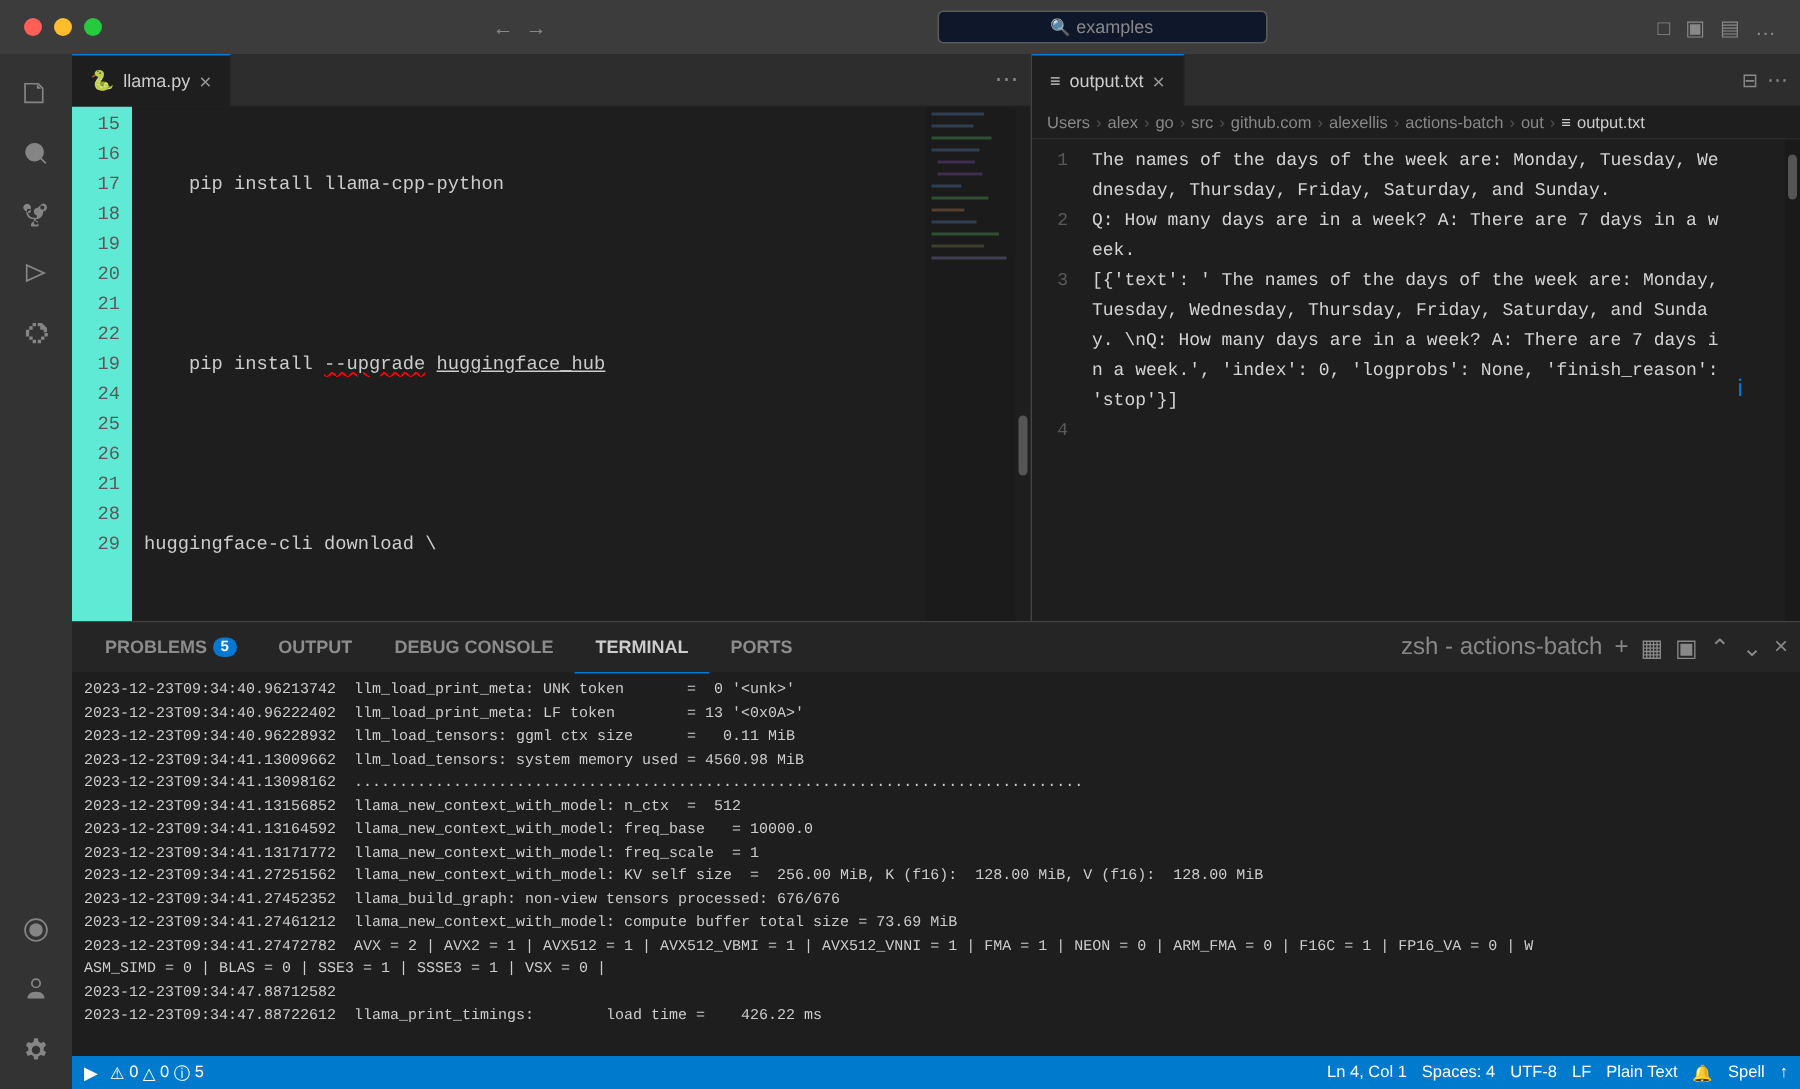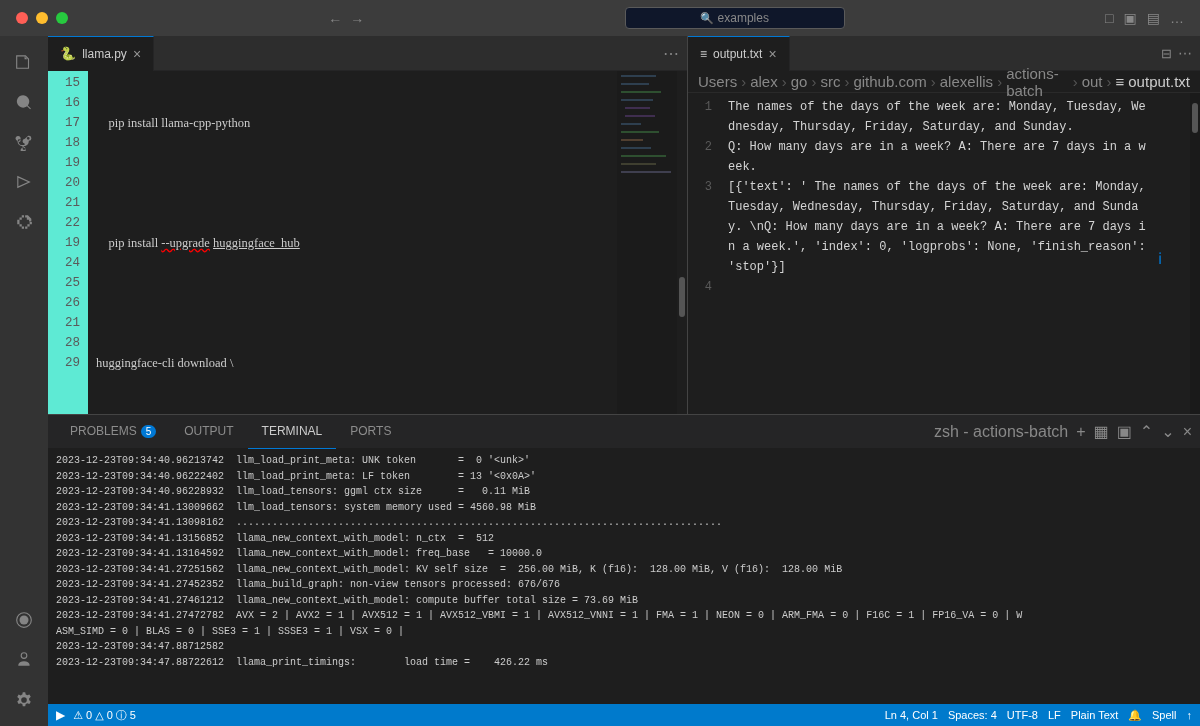--- a/index.html
+++ b/index.html
@@ -170,21 +170,21 @@
     }
 
     
     .breadcrumb {
       height: 22px;
       background: #1e1e1e;
       padding: 0 10px;
       display: flex;
       align-items: center;
       gap: 4px;
-      font-size: 15px;
+      font-size: 11px;
       color: #888;
       border-bottom: 1px solid #2a2a2a;
     }
     .breadcrumb span { color: #888; }
     .breadcrumb .sep { color: #555; }
     .breadcrumb .current { color: #ccc; }
 
     
     .code-editor {
       flex: 1;
@@ -210,21 +210,20 @@
     }
     .code-content {
       flex: 1;
       padding: 2px 0 2px 8px;
       overflow: hidden;
       white-space: pre;
     }
     .code-line {
       height: 20px;
       line-height: 20px;
-      font-family: Liberation Serif, serif;
     }
     .underline { text-decoration: underline; }
     .red-underline { text-decoration: underline wavy red; }
 
     
     .minimap {
       width: 60px;
       background: #1a1a1a;
       overflow: hidden;
       opacity: 0.7;
@@ -282,20 +281,21 @@
     }
     .panel-tab {
       padding: 0 14px;
       height: 34px;
       display: flex;
       align-items: center;
       font-size: 12px;
       color: #8c8c8c;
       cursor: pointer;
       border-bottom: 1px solid transparent;
+      font-weight: bold;
     }
     .panel-tab.active {
       color: #cccccc;
       border-bottom: 1px solid #0078d4;
     }
     .panel-tab .badge {
       background: #0078d4;
       color: white;
       border-radius: 10px;
       font-size: 10px;
@@ -581,20 +581,23 @@
     <div class="terminal-panel">
 
       <div class="panel-tabs">
         <div class="panel-tab">
           <span>PROBLEMS</span>
           <span class="badge">5</span>
         </div>
         <div class="panel-tab">
           <span>OUTPUT</span>
         </div>
+        <div class="panel-tab">
+          <span>DEBUG CONSOLE</span>
+        </div>
         <div class="panel-tab active">
           <span>TERMINAL</span>
         </div>
         <div class="panel-tab">
           <span>PORTS</span>
         </div>
         <div class="panel-right">
           <span>zsh - actions-batch</span>
           <span>+</span>
           <span>▦</span>
@@ -606,20 +609,21 @@
       </div>
 
       <div class="terminal-content">
         <div class="term-line">2023-12-23T09:34:40.96213742  llm_load_print_meta: UNK token       =  0 '&lt;unk&gt;'</div>
         <div class="term-line">2023-12-23T09:34:40.96222402  llm_load_print_meta: LF token        = 13 '&lt;0x0A&gt;'</div>
         <div class="term-line">2023-12-23T09:34:40.96228932  llm_load_tensors: ggml ctx size      =   0.11 MiB</div>
         <div class="term-line">2023-12-23T09:34:41.13009662  llm_load_tensors: system memory used = 4560.98 MiB</div>
         <div class="term-line">2023-12-23T09:34:41.13098162  .................................................................................</div>
         <div class="term-line">2023-12-23T09:34:41.13156852  llama_new_context_with_model: n_ctx  =  512</div>
         <div class="term-line">2023-12-23T09:34:41.13164592  llama_new_context_with_model: freq_base   = 10000.0</div>
+        <div class="term-line">2023-12-23T09:34:41.13171772  llama_new_context_with_model: freq_scale  = 1</div>
         <div class="term-line">2023-12-23T09:34:41.27251562  llama_new_context_with_model: KV self size  =  256.00 MiB, K (f16):  128.00 MiB, V (f16):  128.00 MiB</div>
         <div class="term-line">2023-12-23T09:34:41.27452352  llama_build_graph: non-view tensors processed: 676/676</div>
         <div class="term-line">2023-12-23T09:34:41.27461212  llama_new_context_with_model: compute buffer total size = 73.69 MiB</div>
         <div class="term-line">2023-12-23T09:34:41.27472782  AVX = 2 | AVX2 = 1 | AVX512 = 1 | AVX512_VBMI = 1 | AVX512_VNNI = 1 | FMA = 1 | NEON = 0 | ARM_FMA = 0 | F16C = 1 | FP16_VA = 0 | W</div>
         <div class="term-line">ASM_SIMD = 0 | BLAS = 0 | SSE3 = 1 | SSSE3 = 1 | VSX = 0 |</div>
         <div class="term-line">2023-12-23T09:34:47.88712582</div>
         <div class="term-line">2023-12-23T09:34:47.88722612  llama_print_timings:        load time =    426.22 ms</div>
 
       </div>
     </div>

